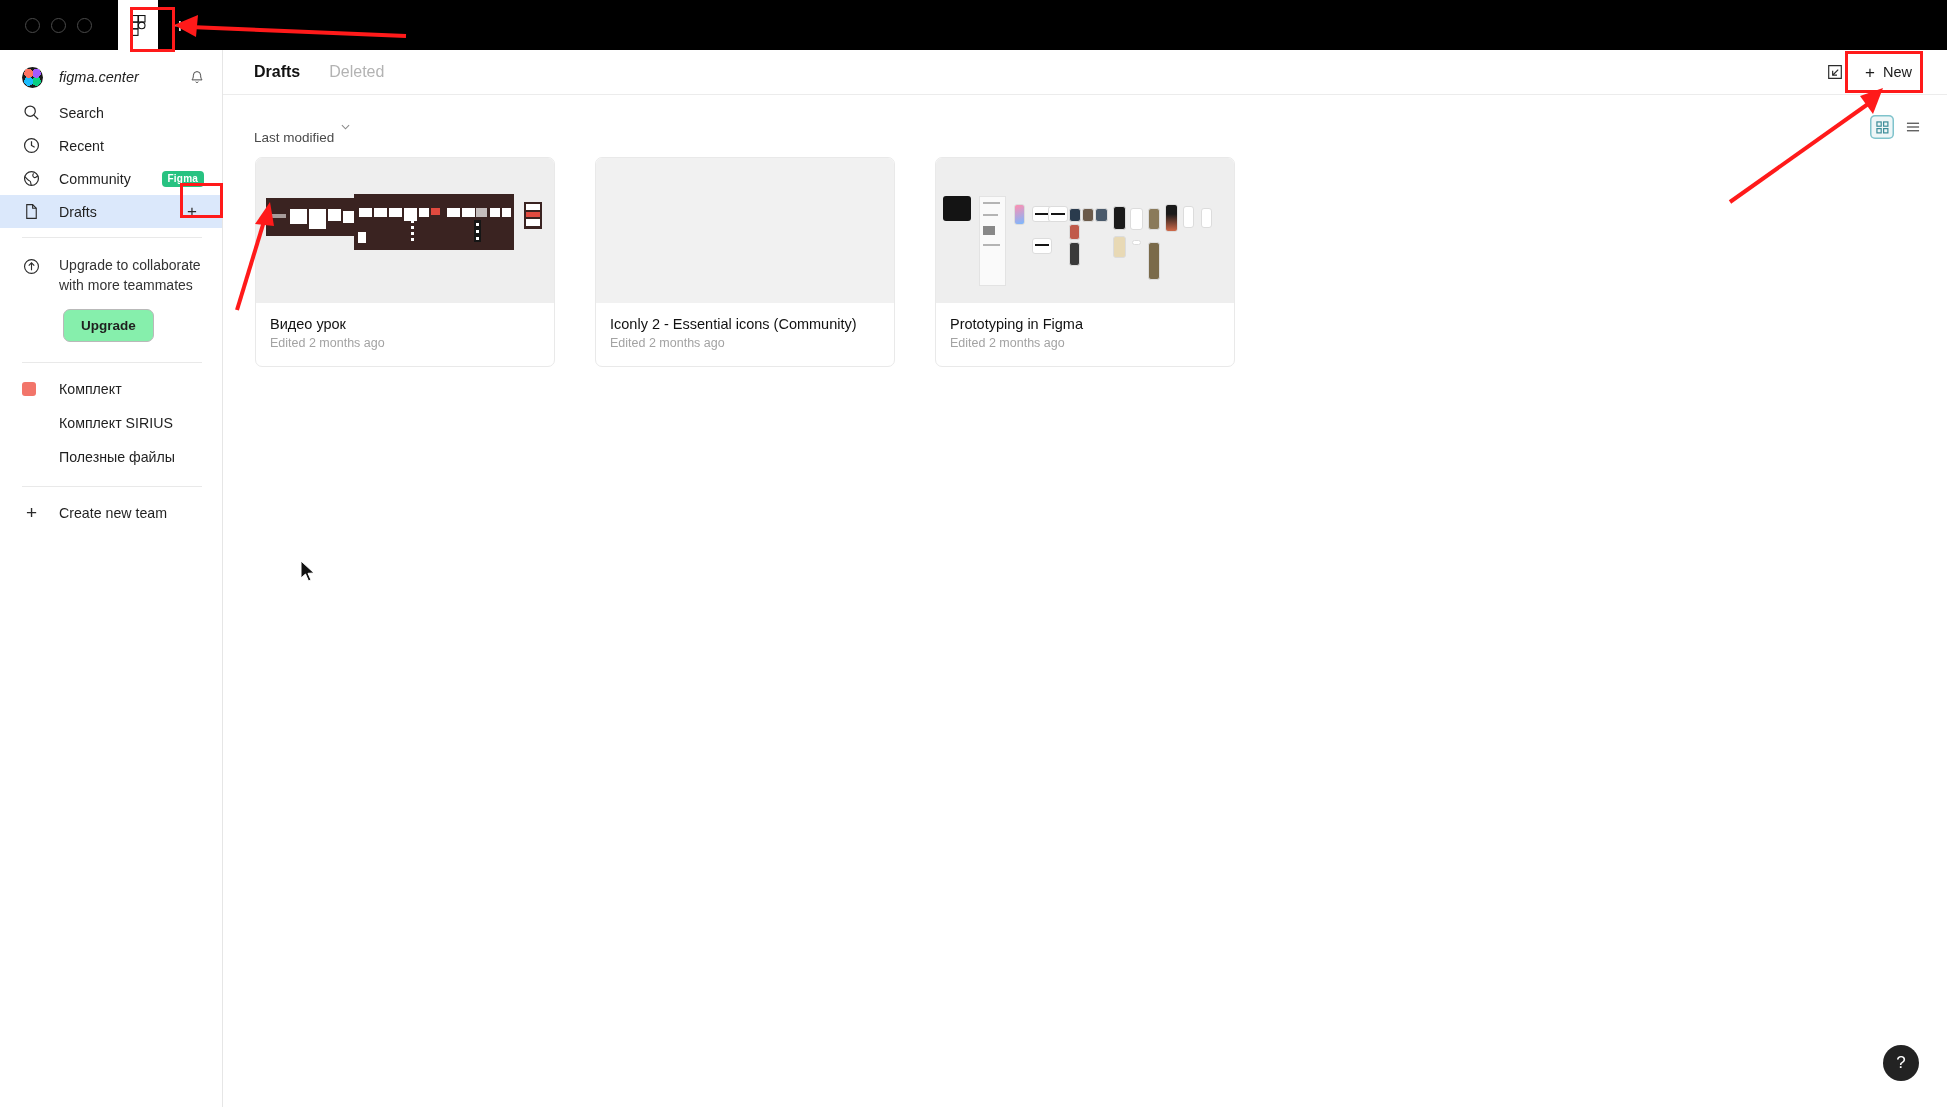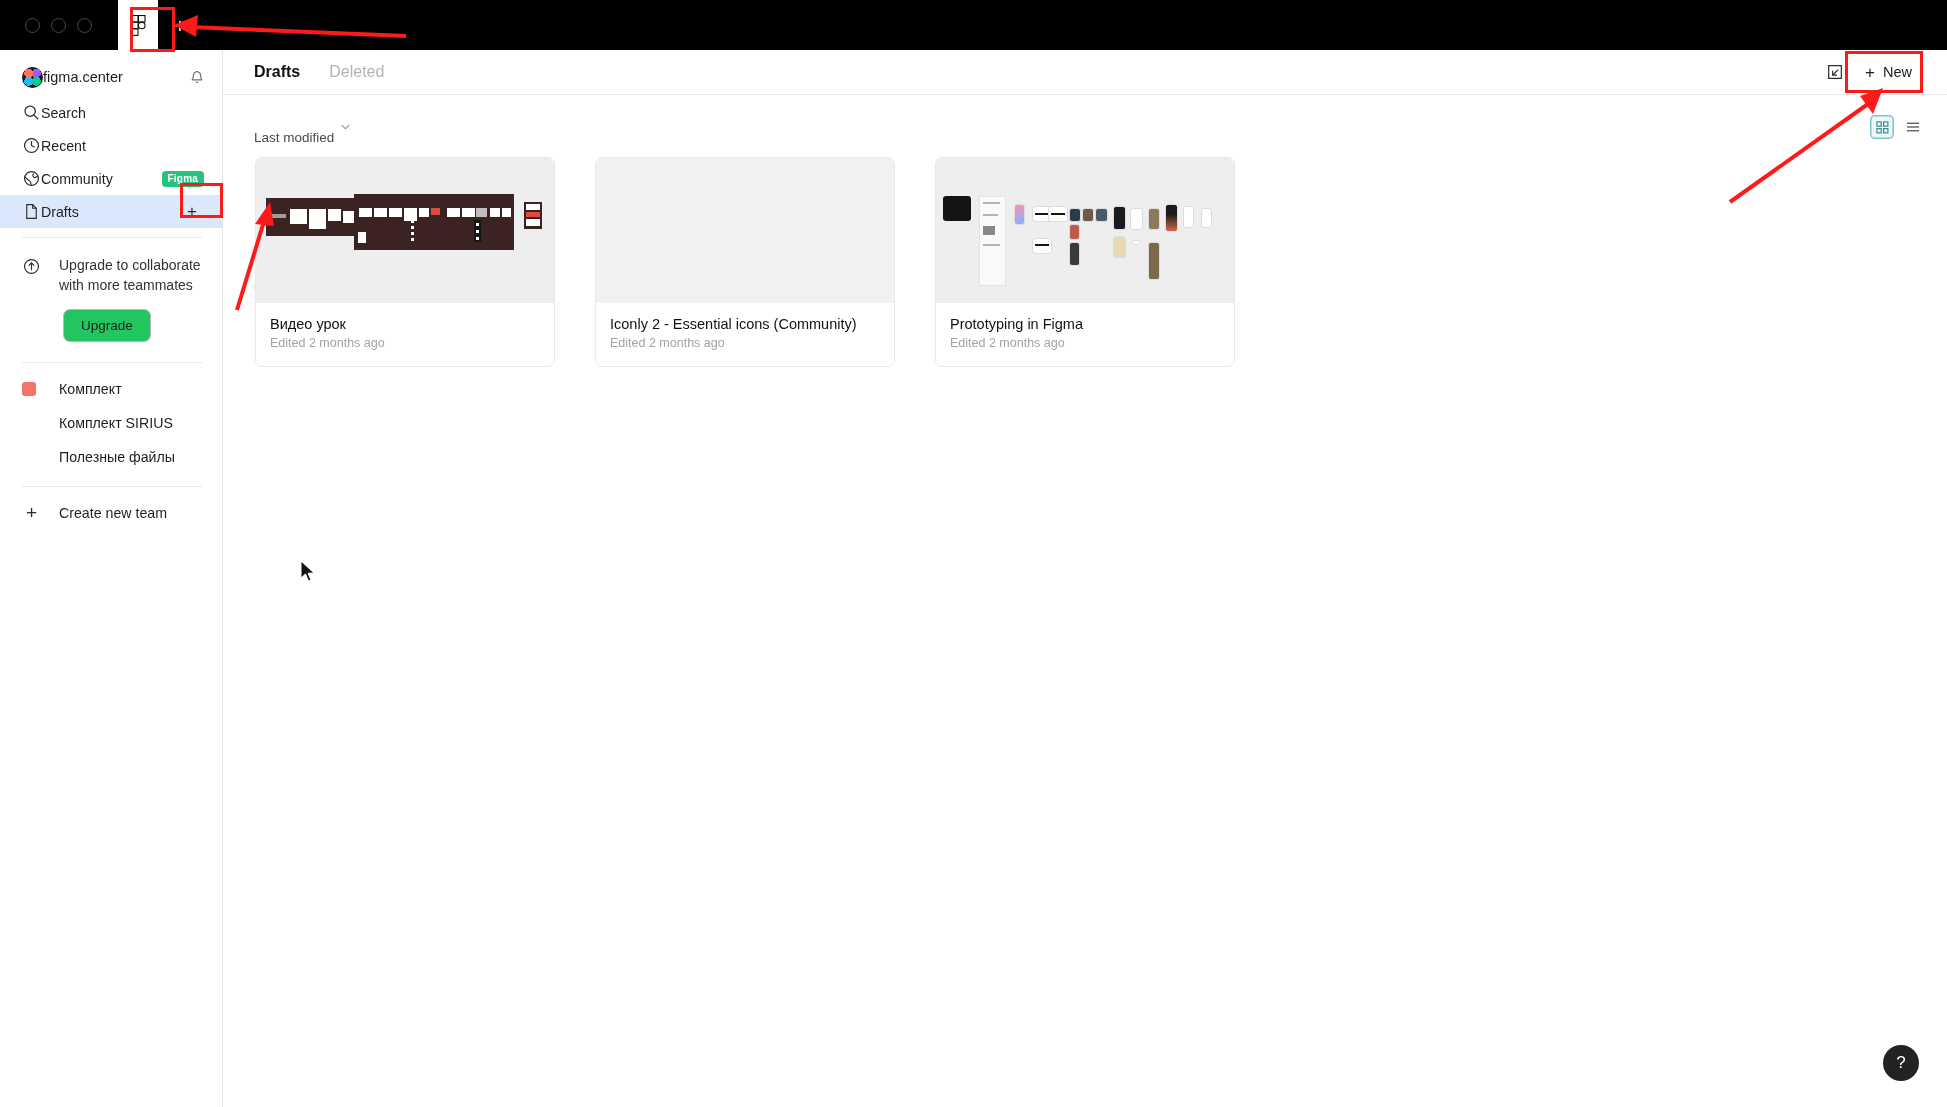--- a/index.html
+++ b/index.html
@@ -64,33 +64,33 @@
   .avatar {
     width: 21px; height: 21px; border-radius: 50%;
     background: radial-gradient(circle at 32% 30%, #ff7262 0 22%, transparent 22%),
                 radial-gradient(circle at 68% 30%, #a259ff 0 22%, transparent 22%),
                 radial-gradient(circle at 32% 68%, #1abcfe 0 22%, transparent 22%),
                 radial-gradient(circle at 68% 68%, #0acf83 0 22%, transparent 22%),
                 #1a1a1a;
     flex: 0 0 auto;
   }
   .user-name {
-    font-size: 14.5px; color: #1f1f1f; 
-    flex: 1 1 auto; white-space: nowrap;
+    font-size: 14.5px; color: #1f1f1f; margin-left: 16px;
+    flex: 1 1 auto; white-space: nowrap; font-style: italic;
   }
   .bell { width: 18px; height: 18px; flex: 0 0 auto; }
 
   .nav-item {
     display: flex; align-items: center;
     height: 33px; padding: 0 10px 0 22px;
     position: relative;
   }
   .nav-item .ic { width: 19px; height: 19px; flex: 0 0 auto; }
   .nav-item .lbl {
-    font-size: 14.2px; color: #1f1f1f; 
+    font-size: 14.2px; color: #1f1f1f; margin-left: 18px;
     flex: 1 1 auto; white-space: nowrap;
   }
   .nav-item.selected { background: #dbe8fb; }
   .beta-badge {
     background: #27c281; color: #ffffff;
     font-size: 10px; font-weight: bold;
     padding: 2.5px 6px; border-radius: 4px;
     margin-right: 8px; letter-spacing: .2px;
   }
   .drafts-plus {
@@ -104,22 +104,22 @@
 
   .upgrade-block { display: flex; padding: 8px 18px 0 22px; }
   .upgrade-block .ic { width: 19px; height: 19px; flex: 0 0 auto; margin-top: 2px; }
   .upgrade-text {
     font-size: 14px; color: #333; margin-left: 18px;
     line-height: 1.45; white-space: pre-line;
   }
   .upgrade-btn {
     margin: 13px 0 0 63px;
     border: 1px solid #b9b9b9; border-radius: 7px;
-    background: #22c55e; font-size: 13.5px; color: #1f1f1f;
-    padding: 8px 17px; font-family: inherit;
+    background: #86efac; font-size: 13.5px; color: #1f1f1f;
+    padding: 8px 17px; font-family: inherit; font-weight: bold;
   }
 
   .proj-item {
     display: flex; align-items: center;
     height: 34px; padding: 0 16px 0 22px;
   }
   .proj-swatch {
     width: 14px; height: 14px; border-radius: 3px;
     background: #f2756a; flex: 0 0 auto;
   }

